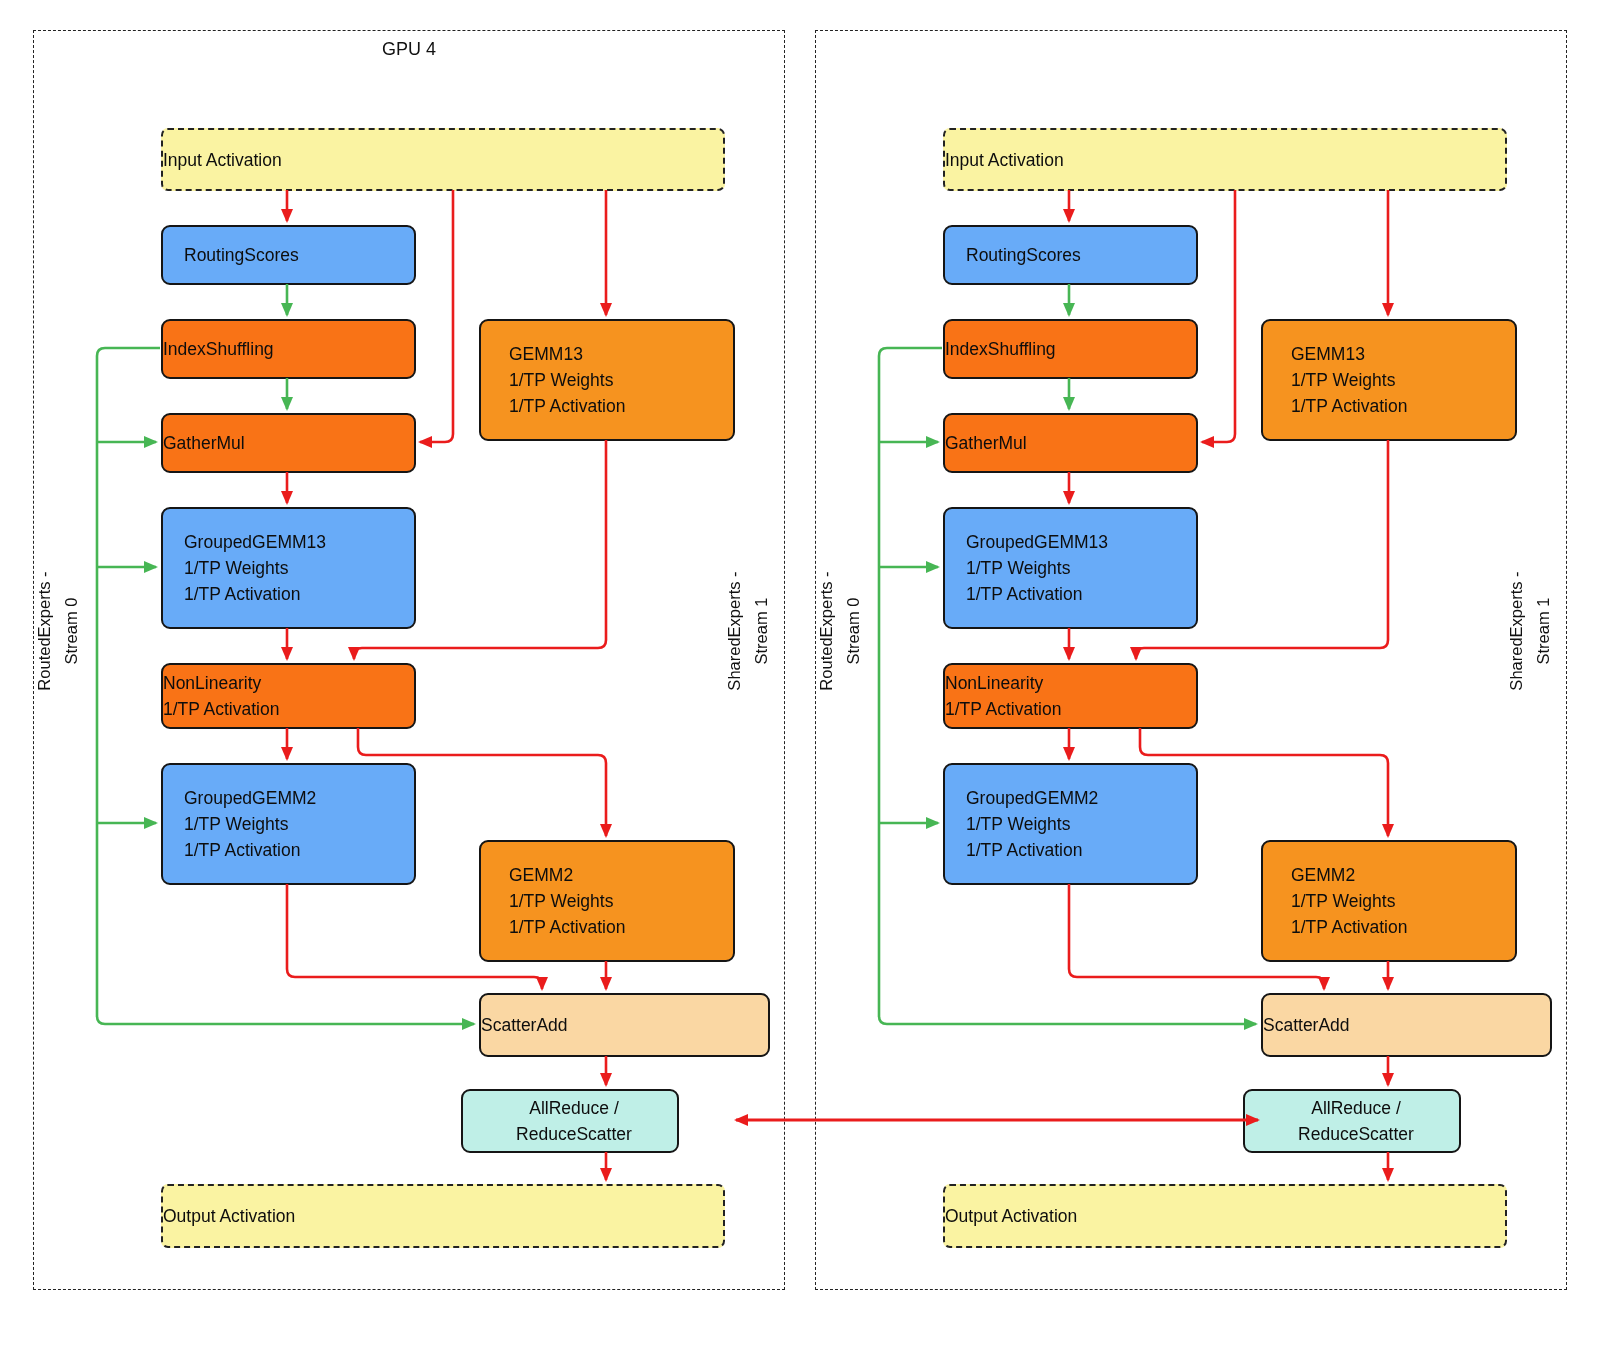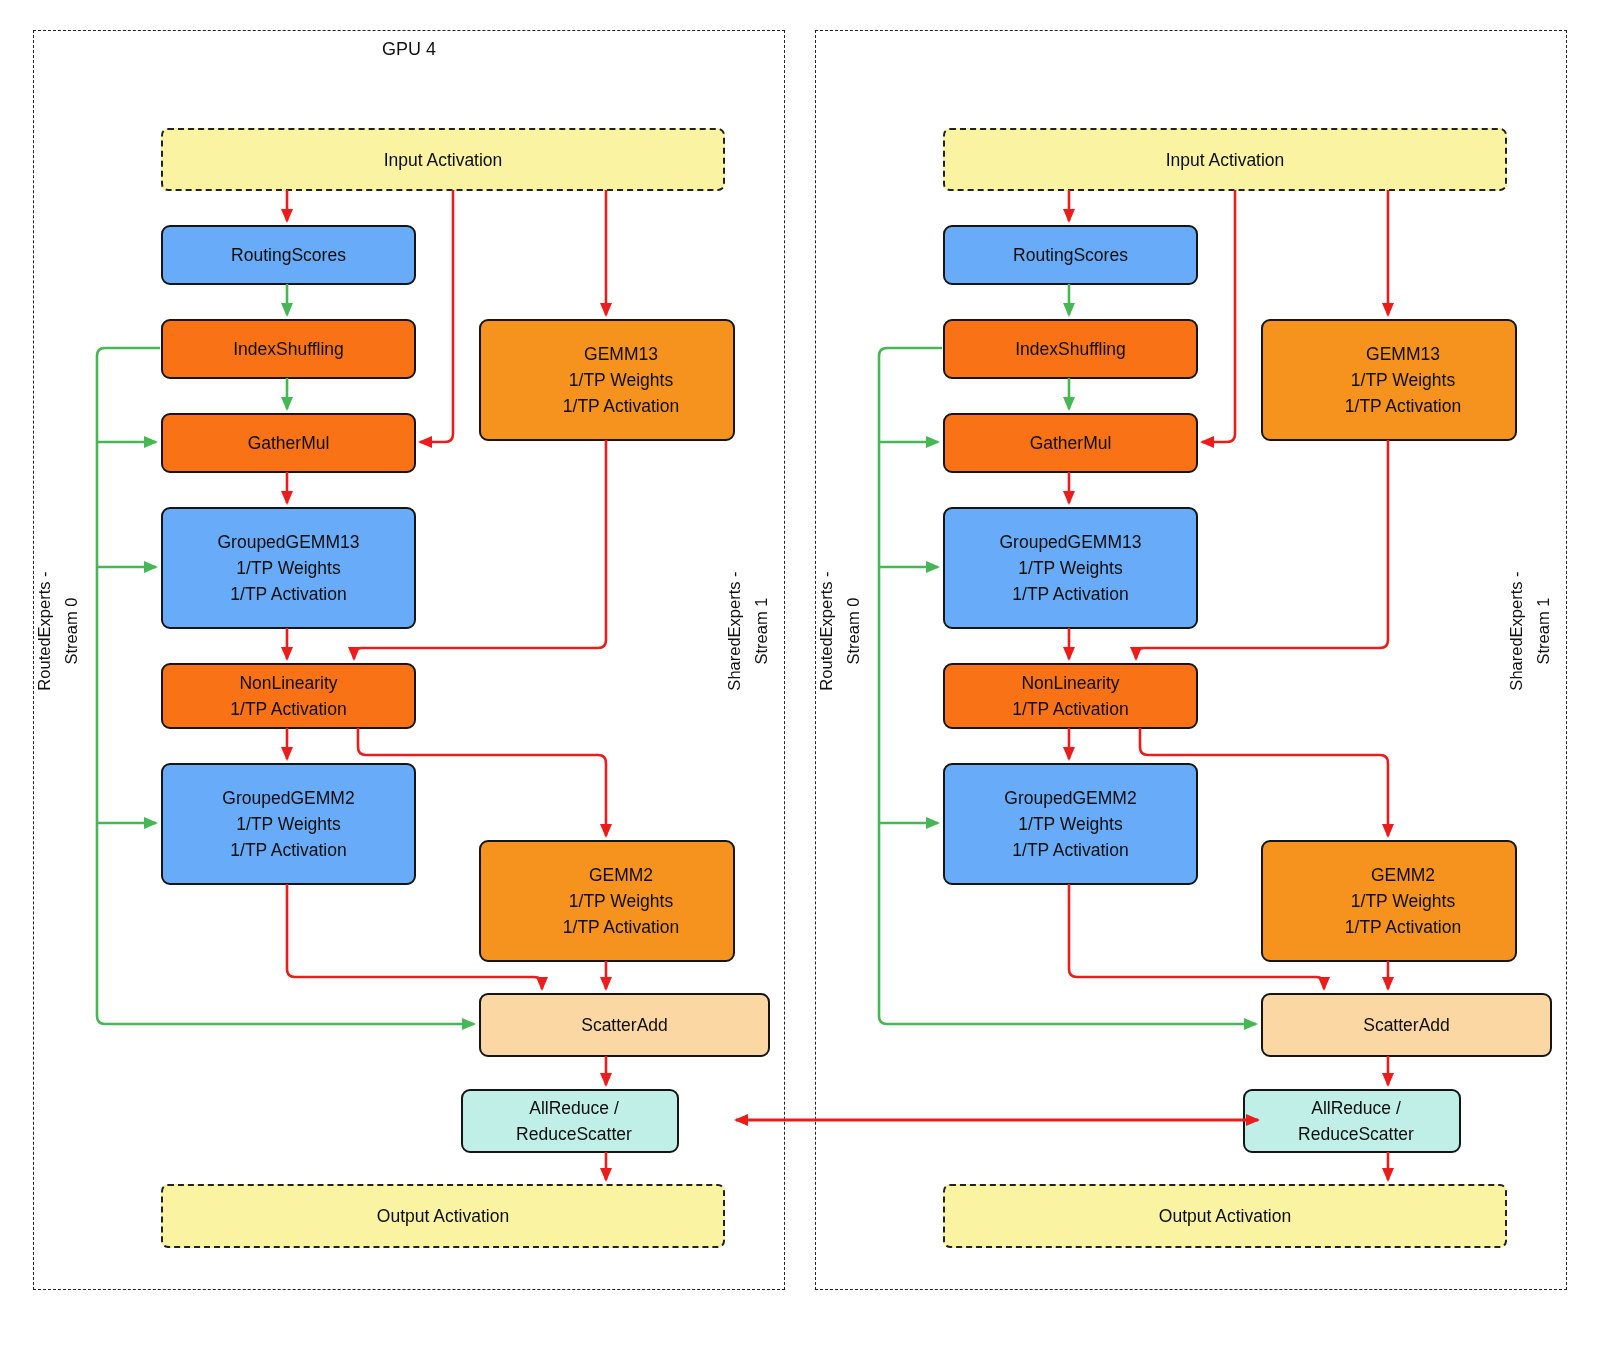--- a/index.html
+++ b/index.html
@@ -10,26 +10,26 @@
   .panel{
     position:absolute;top:30px;width:752px;height:1260px;
     border:1.6px dashed #222;box-sizing:border-box;background:transparent;
   }
   .panel-title{
     position:absolute;top:8px;left:0;width:100%;text-align:center;
     font-size:18px;color:#111;
   }
   .node{
     position:absolute;box-sizing:border-box;border:2px solid #151515;border-radius:9px;
-    display:flex;flex-direction:column;align-items:center;justify-content:center;
+    display:flex;flex-direction:column;align-items:flex-start;justify-content:center;
     font-size:17.5px;line-height:26px;text-align:center;color:#0d0d0d;
   }
   .dashedbox{border:2px dashed #222;border-radius:7px;}
   .yellow{background:#FAF3A2;}
-  .blue{background:#68ABF8;}
+  .blue{background:#68ABF8;padding-left:21px;}
   .lightblue{background:#f97316;}
   .orange{background:#F6931F;padding-left:28px;}
   .peach{background:#FAD7A3;}
   .cyan{background:#BFEFE7;}
   .vlabel{
     position:absolute;width:320px;height:58px;
     display:flex;flex-direction:column;align-items:center;justify-content:center;
     font-size:16.5px;line-height:27px;color:#111;text-align:center;
     transform:translate(-50%,-50%) rotate(-90deg);
   }

